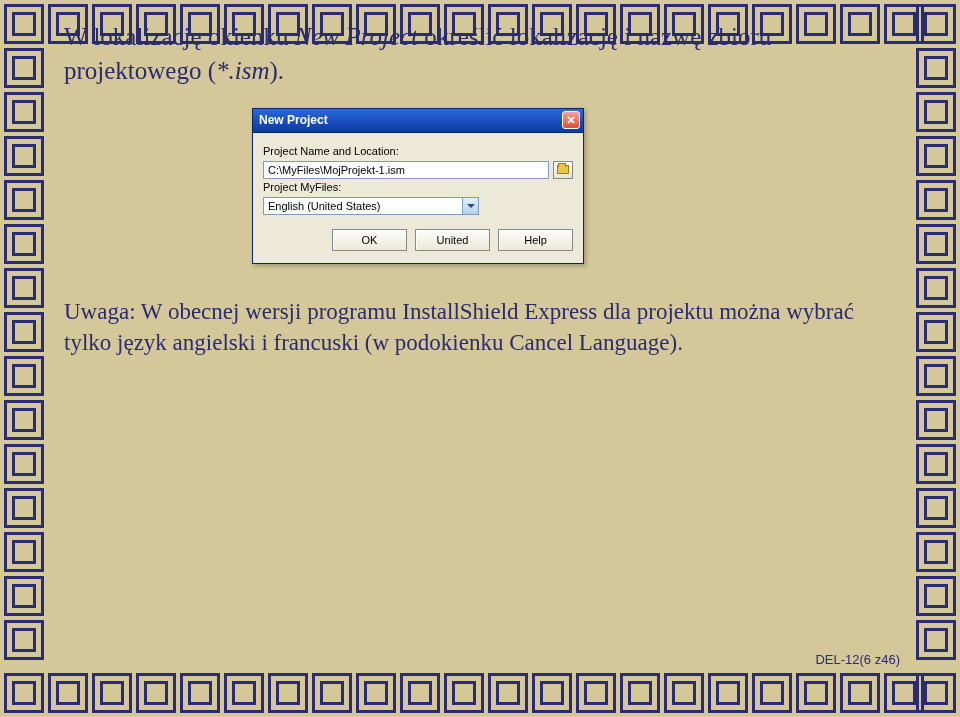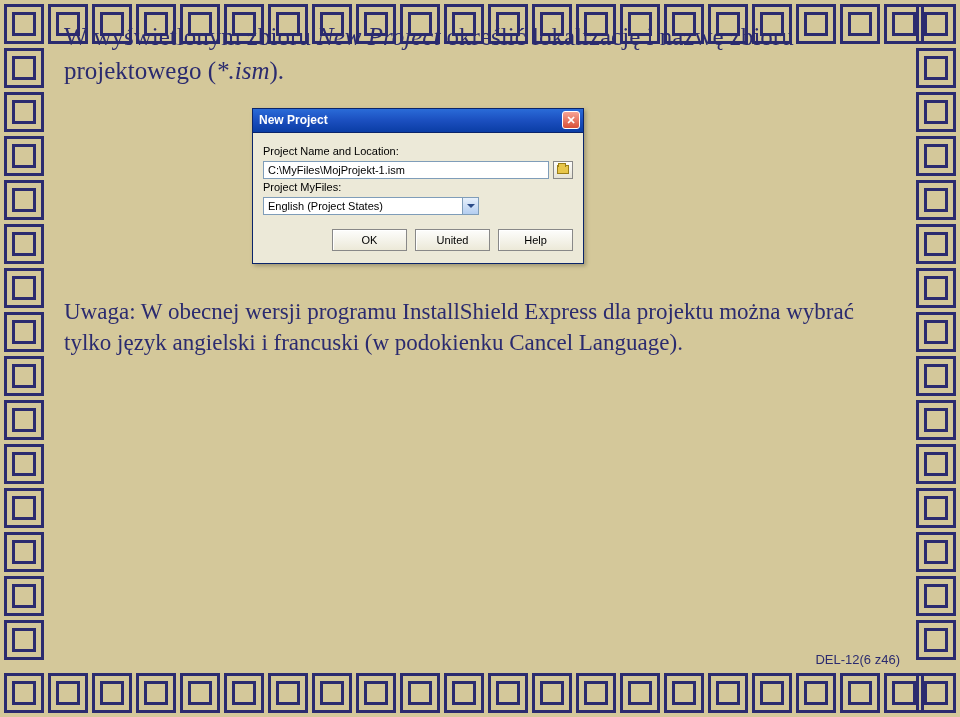--- a/index.html
+++ b/index.html
@@ -245,39 +245,39 @@
   <div class="sq inner" style="right:4px;top:444px;width:40px;height:40px;"></div>
   <div class="sq inner" style="right:4px;top:488px;width:40px;height:40px;"></div>
   <div class="sq inner" style="right:4px;top:532px;width:40px;height:40px;"></div>
   <div class="sq inner" style="right:4px;top:576px;width:40px;height:40px;"></div>
   <div class="sq inner" style="right:4px;top:620px;width:40px;height:40px;"></div>
 </div>
 
 <div class="content">
 
   <p class="body-text">
-    <span>W wyświetlonym zbioru </span><span class="italic">New Project</span><span> określić lokalizację i nazwę zbioru projektowego (</span><span class="italic">*.ism</span><span>).</span>
+    <span>W lokalizację okienku </span><span class="italic">New Project</span><span> określić lokalizację i nazwę zbioru projektowego (</span><span class="italic">*.ism</span><span>).</span>
   </p>
 
   <div class="dialog">
     <div class="titlebar">
       <span class="t-label">New Project</span>
       <span class="closebtn">✕</span>
     </div>
     <div class="dlg-body">
       <div class="lbl">Project Name and Location:</div>
       <div class="row" style="">
         <input class="textbox" value="C:\MyFiles\MojProjekt-1.ism" style="">
         <div class="browse">
           <span class="folder-ic"></span>
         </div>
       </div>
       <div class="lbl">Project MyFiles:</div>
       <div class="combo">
-        <span class="ctext">English (Project States)</span>
+        <span class="ctext">English (United States)</span>
         <span class="carrow"></span>
       </div>
       <div class="btnrow">
         <div class="winbtn">OK</div>
         <div class="winbtn">United</div>
         <div class="winbtn">Help</div>
       </div>
     </div>
   </div>
 

